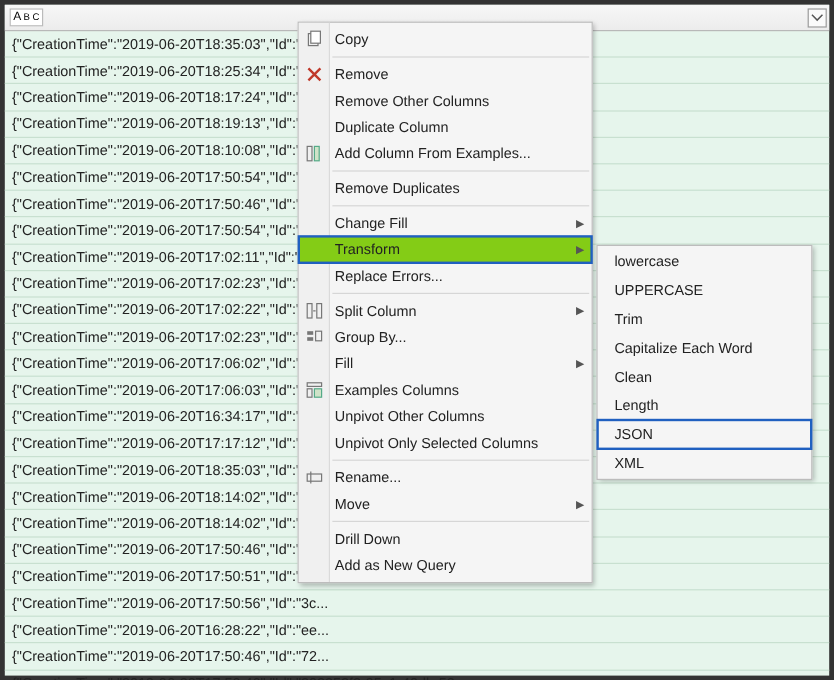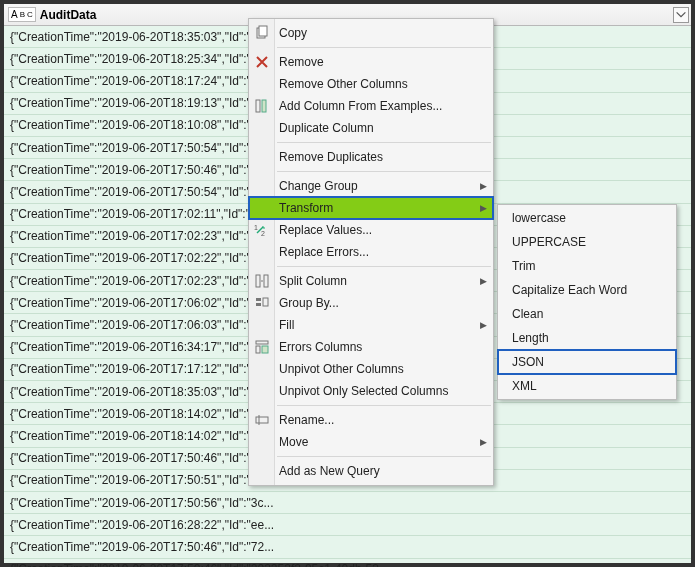--- a/index.html
+++ b/index.html
@@ -60,21 +60,20 @@
   
   .svg-i { width:16px; height:16px; }
 </style>
 </head>
 <body>
 
 <div class="outer">
 
   <div class="col-header">
     <span class="typebox">A<sup>B</sup><sub style="font-size:8px">C</sub></span>
-    <span class="hdr-title">AuditData</span>
     <span class="hdr-dd">
       <svg class="svg-i" viewBox="0 0 16 16">
           <path d="M3 5 l5 5 l5 -5" fill="none" stroke="#555" stroke-width="1.4"></path>
         </svg>
     </span>
   </div>
 
   <div class="rows" id="rows">
       <div class="row">{"CreationTime":"2019-06-20T18:35:03","Id":"1c...</div>
       <div class="row">{"CreationTime":"2019-06-20T18:25:34","Id":"d0...</div>
@@ -121,54 +120,43 @@
           <svg class="svg-i" viewBox="0 0 16 16">
             <path d="M3 3 L13 13 M13 3 L3 13" stroke="#c0392b" stroke-width="2"></path>
           </svg>
         </span>
       <span>Remove</span>
     </div>
     <div class="menu-item">
         <span>Remove Other Columns</span>
       </div>
     <div class="menu-item">
+        <span>Duplicate Column</span>
+      </div>
+    <div class="menu-item">
       <span class="ico">
           <svg class="svg-i" viewBox="0 0 16 16">
             <rect x="2" y="2" width="4" height="12" fill="none" stroke="#777"></rect>
             <rect x="8" y="2" width="4" height="12" fill="#cfe3c8" stroke="#5a8"></rect>
           </svg>
         </span>
       <span>Add Column From Examples...</span>
     </div>
-    <div class="menu-item">
-        <span>Duplicate Column</span>
-      </div>
     <div class="sep"></div>
     <div class="menu-item">
         <span>Remove Duplicates</span>
       </div>
     <div class="sep"></div>
     <div class="menu-item">
-      <span>Change Group</span>
+      <span>Change Fill</span>
       <span class="arrow">▶</span>
     </div>
     <div class="menu-item highlight boxed">
       <span>Transform</span>
       <span class="arrow">▶</span>
-    </div>
-    <div class="menu-item">
-      <span class="ico">
-          <svg class="svg-i" viewBox="0 0 16 16">
-            <text x="0" y="8" font-size="7" fill="#555">1</text>
-            <text x="7" y="14" font-size="7" fill="#555">2</text>
-            <path d="M3 11 L9 5" stroke="#2a7" stroke-width="1.4" marker-end=""></path>
-            <path d="M8 5 L10 5 L10 7" fill="none" stroke="#2a7"></path>
-          </svg>
-        </span>
-      <span>Replace Values...</span>
     </div>
     <div class="menu-item">
         <span>Replace Errors...</span>
       </div>
     <div class="sep"></div>
     <div class="menu-item">
       <span class="ico">
           <svg class="svg-i" viewBox="0 0 16 16">
             <rect x="2" y="2" width="4" height="12" fill="none" stroke="#777"></rect>
             <rect x="10" y="2" width="4" height="12" fill="none" stroke="#777"></rect>
@@ -193,21 +181,21 @@
       <span class="arrow">▶</span>
     </div>
     <div class="menu-item">
       <span class="ico">
           <svg class="svg-i" viewBox="0 0 16 16">
             <rect x="2" y="2" width="12" height="3" fill="none" stroke="#777"></rect>
             <rect x="2" y="7" width="4" height="7" fill="none" stroke="#777"></rect>
             <rect x="8" y="7" width="6" height="7" fill="#cfe3c8" stroke="#5a8"></rect>
           </svg>
         </span>
-      <span>Errors Columns</span>
+      <span>Examples Columns</span>
     </div>
     <div class="menu-item">
         <span>Unpivot Other Columns</span>
       </div>
     <div class="menu-item">
         <span>Unpivot Only Selected Columns</span>
       </div>
     <div class="sep"></div>
     <div class="menu-item">
       <span class="ico">
@@ -217,20 +205,23 @@
           </svg>
         </span>
       <span>Rename...</span>
     </div>
     <div class="menu-item">
       <span>Move</span>
       <span class="arrow">▶</span>
     </div>
     <div class="sep"></div>
     <div class="menu-item">
+        <span>Drill Down</span>
+      </div>
+    <div class="menu-item">
         <span>Add as New Query</span>
       </div>
   </div>
 
   <div class="menu" id="menu-sub">
     <div class="menu-item">
         <span>lowercase</span>
       </div>
     <div class="menu-item">
         <span>UPPERCASE</span>

